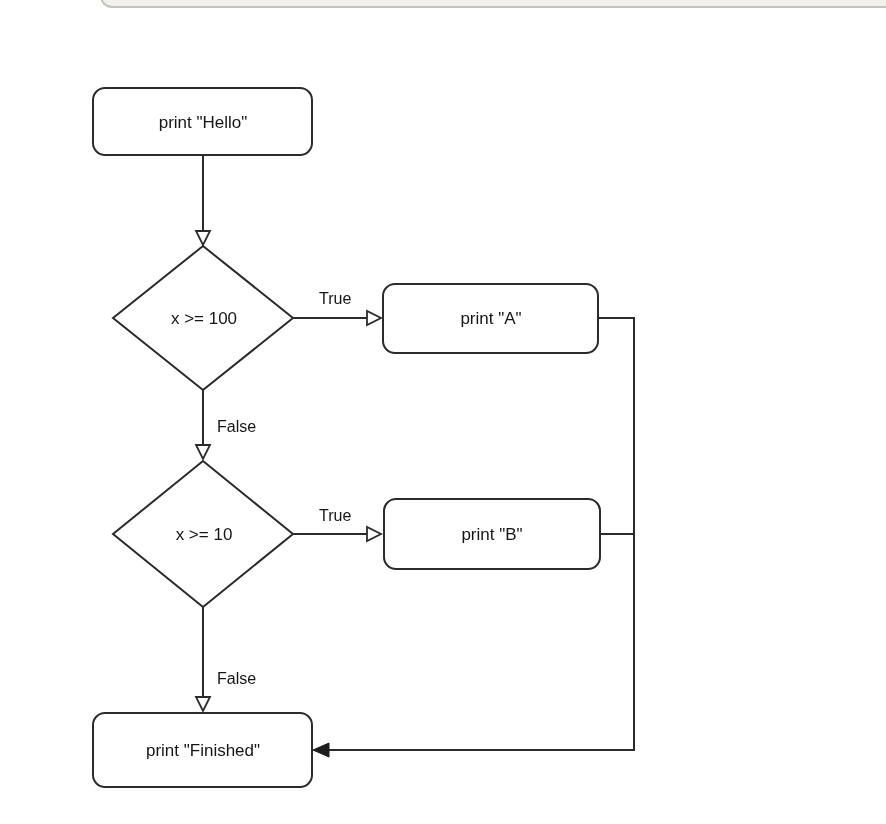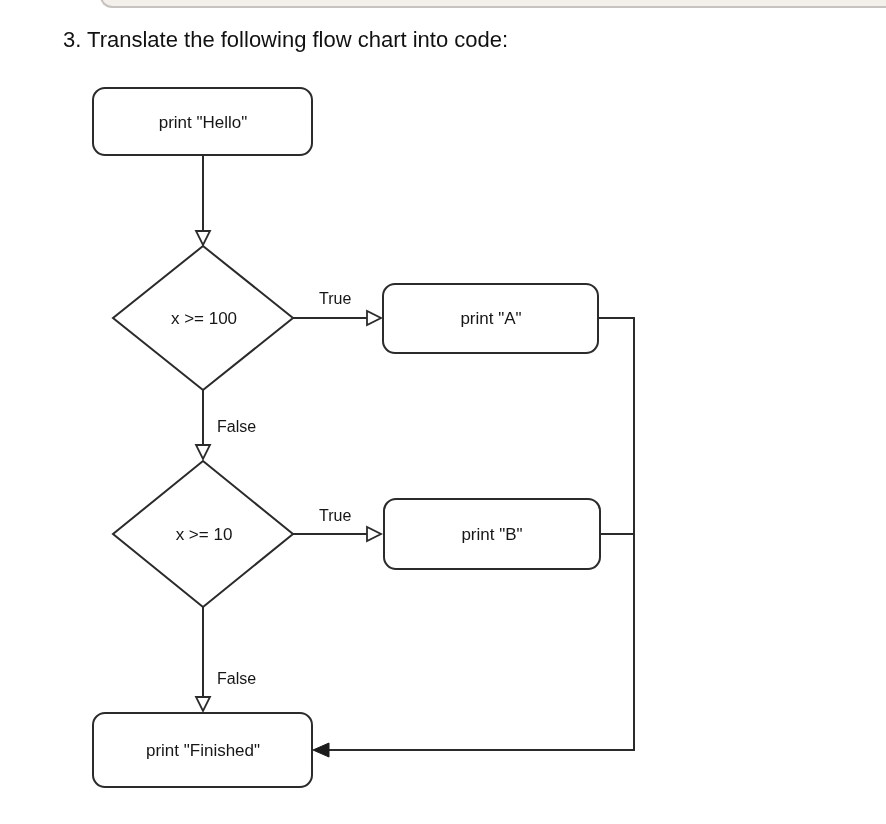--- a/index.html
+++ b/index.html
@@ -75,21 +75,20 @@
     fill: #161616;
   }
 </style>
 </head>
 <body>
 
 <div class="stage">
 
   <div class="card-edge"></div>
 
-  <div class="title">3. Translate the following flow chart into code:</div>
 
   <svg class="flowchart" width="886" height="824" viewBox="0 0 886 824">
 
     <path class="edge" d="M203 155 V231"></path>
     <polygon class="arrow-open" points="196,231 210,231 203,245"></polygon>
 
     <path class="edge" d="M293 318 H367"></path>
     <polygon class="arrow-open" points="367,311 367,325 381,318"></polygon>
 
     <path class="edge" d="M203 390 V445"></path>

